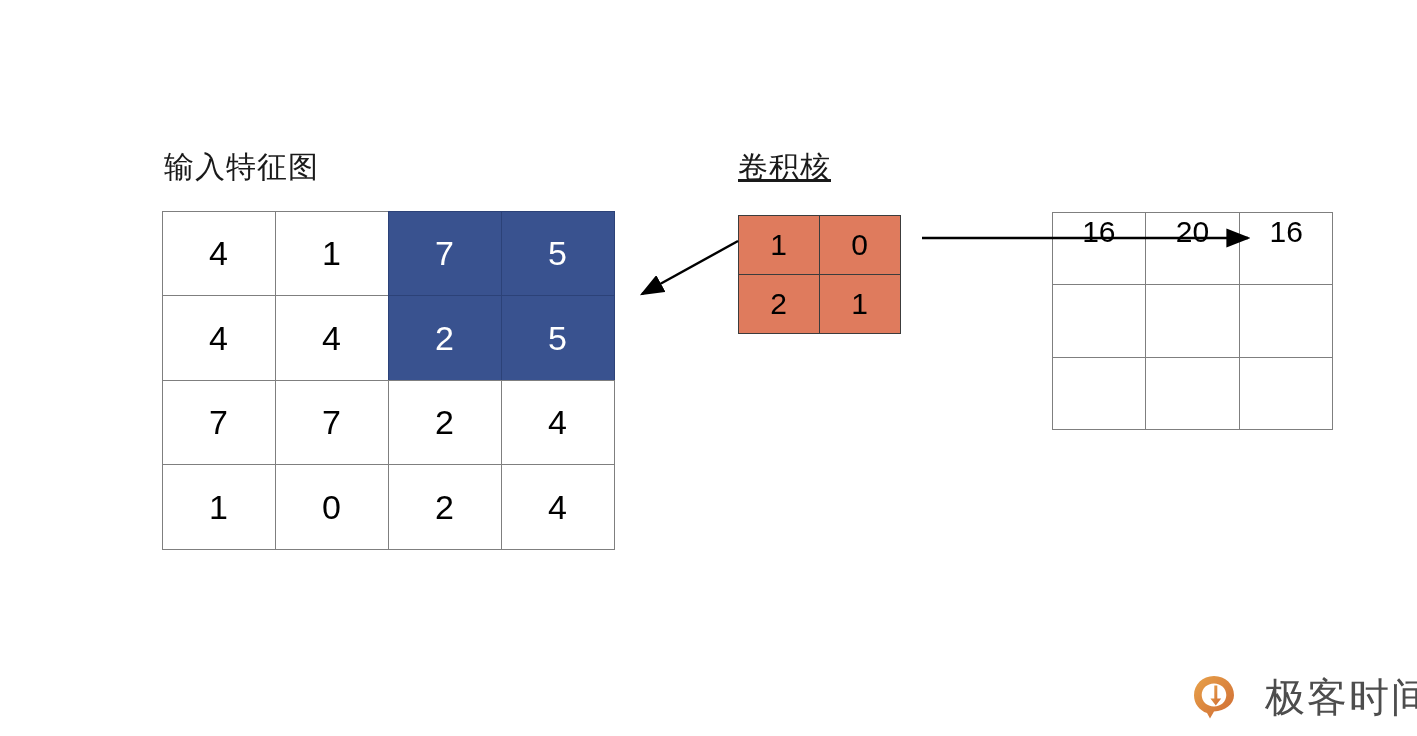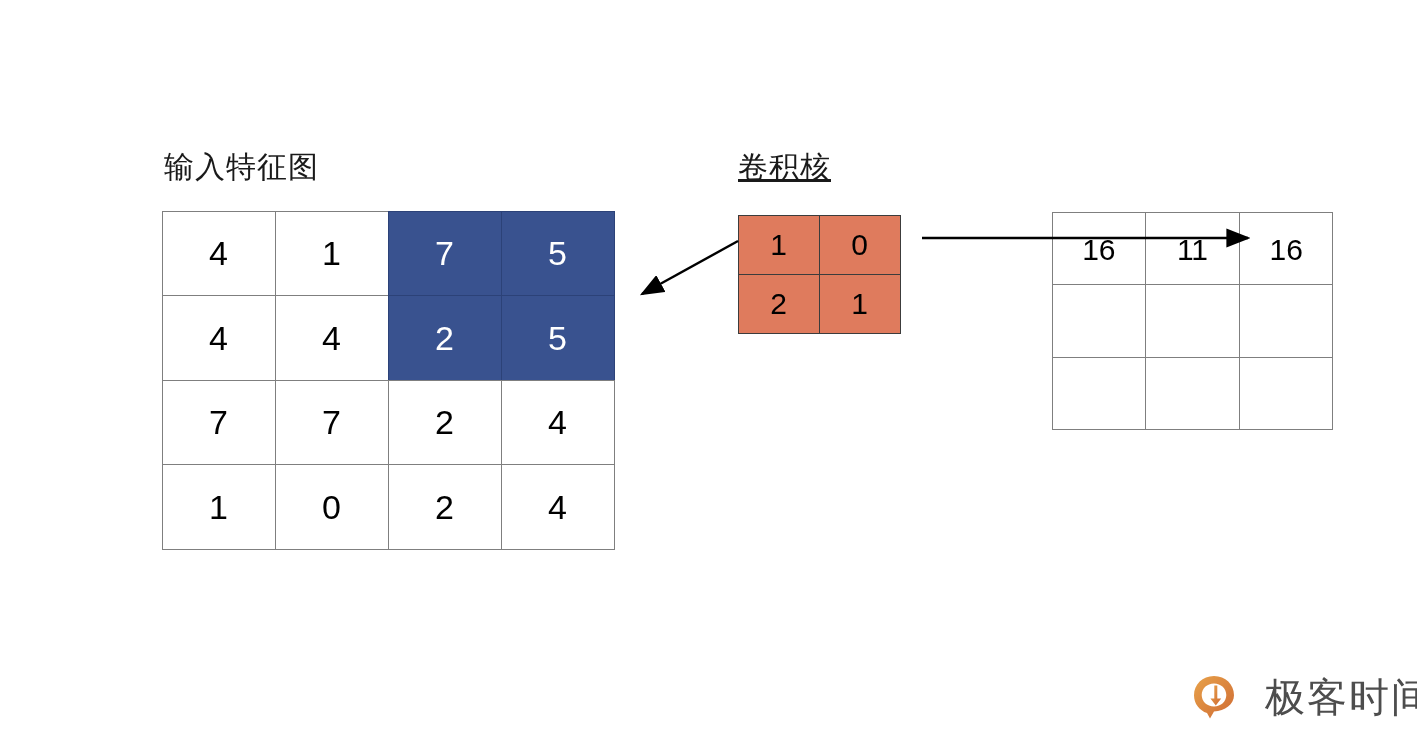--- a/index.html
+++ b/index.html
@@ -89,21 +89,21 @@
     left: 1052px;
     top: 202px;
     width: 281px;
     height: 218px;
     grid-template-columns: repeat(3, 93.67px);
     grid-template-rows: repeat(3, 72.67px);
   }
   #output-grid .cell {
     font-size: 30px;
     align-items: flex-start;
-    padding-top: 22px;
+    padding-top: 4px;
   }
 
   
   .arrow-svg {
     position: absolute;
     overflow: visible;
     pointer-events: none;
   }
   #arrow-kernel-to-input { left: 620px; top: 215px; width: 130px; height: 90px; }
   #arrow-kernel-to-output { left: 918px; top: 212px; width: 345px; height: 40px; }
@@ -160,21 +160,21 @@
 
   <div class="grid" id="kernel-grid">
       <div class="cell">1</div>
       <div class="cell">0</div>
       <div class="cell">2</div>
       <div class="cell">1</div>
     </div>
 
   <div class="grid" id="output-grid">
       <div class="cell">16</div>
-      <div class="cell">11</div>
+      <div class="cell">20</div>
       <div class="cell">16</div>
       <div class="cell"></div>
       <div class="cell"></div>
       <div class="cell"></div>
       <div class="cell"></div>
       <div class="cell"></div>
       <div class="cell"></div>
     </div>
 
   <svg class="arrow-svg" id="arrow-kernel-to-input" viewBox="0 0 130 90">

